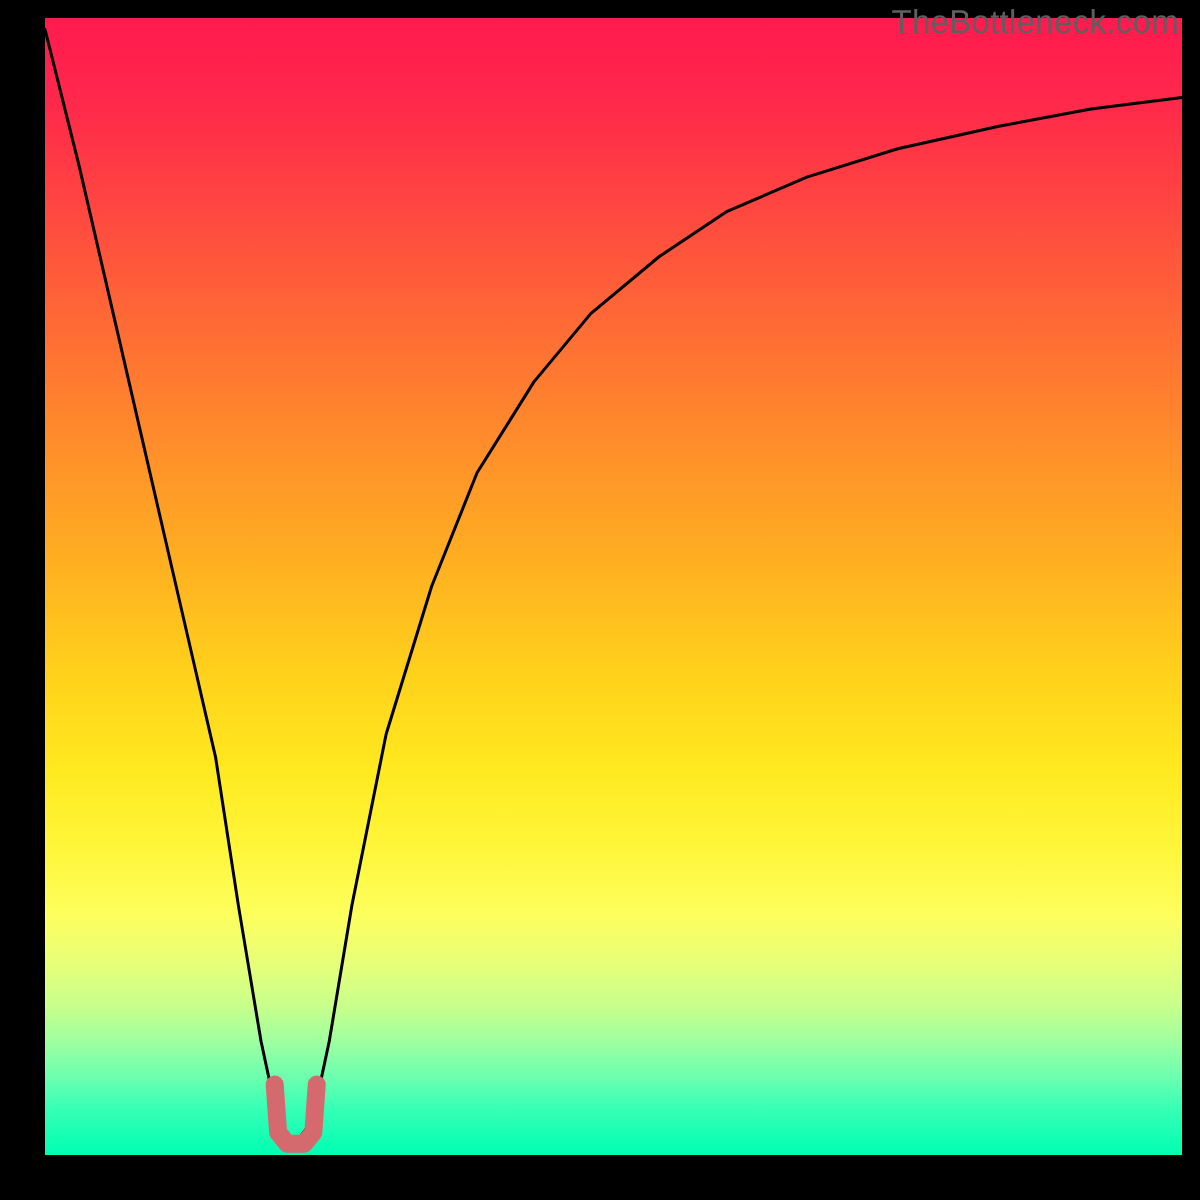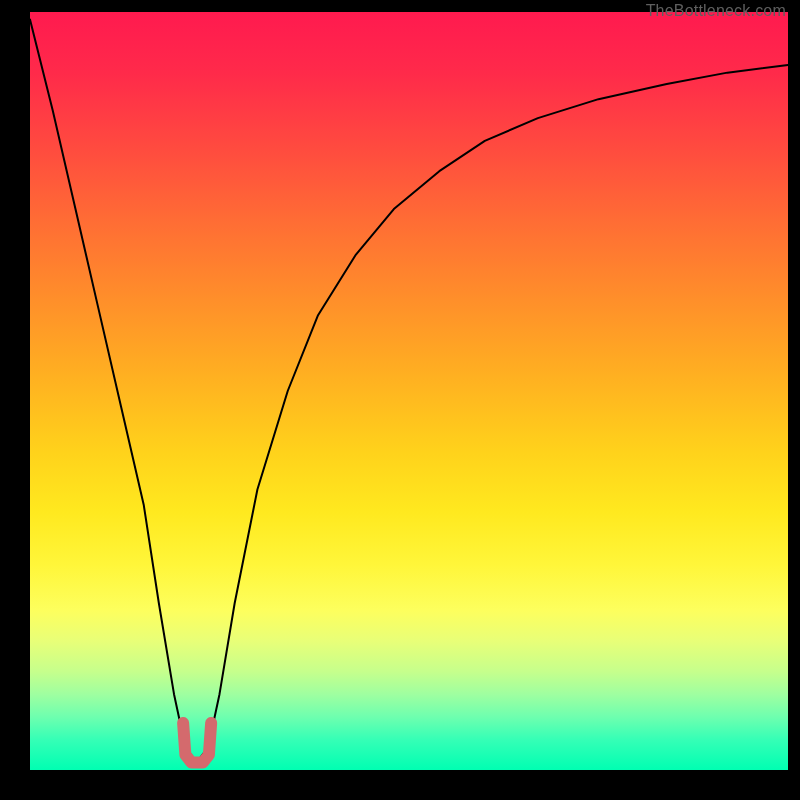--- a/index.html
+++ b/index.html
@@ -51,21 +51,21 @@
     top: 0;
     width: 758px;
     height: 758px;
     overflow: visible;
   }
   .watermark {
     position: absolute;
     top: 2px;
     right: 14px;
     color: #5f5f5f;
-    font-size: 16px;
+    font-size: 22px;
     letter-spacing: 0.2px;
     font-weight: 500;
   }
 </style>
 </head>
 <body>
 
 <div class="frame">
   <div class="plot">
     <svg class="curve" viewBox="0 0 758 758" preserveAspectRatio="none">

